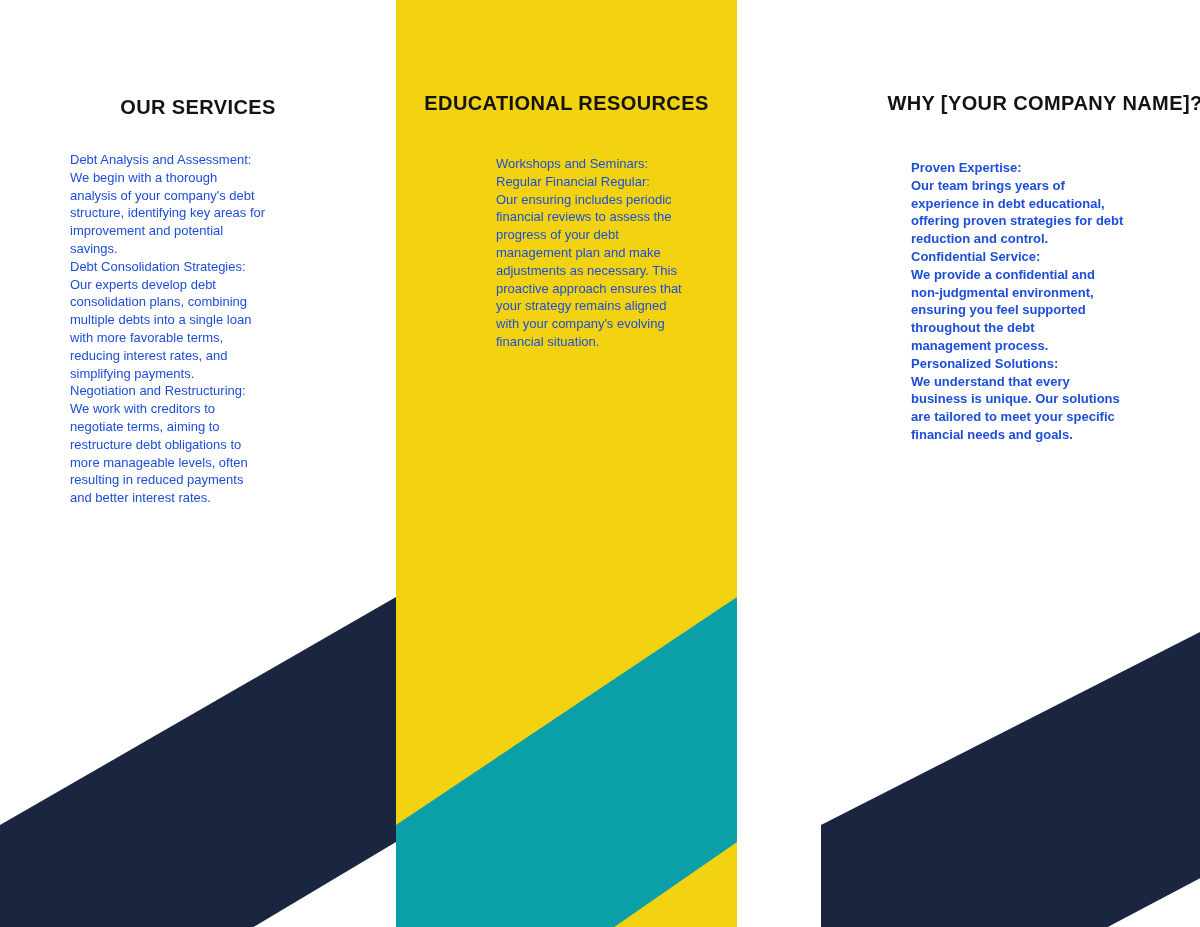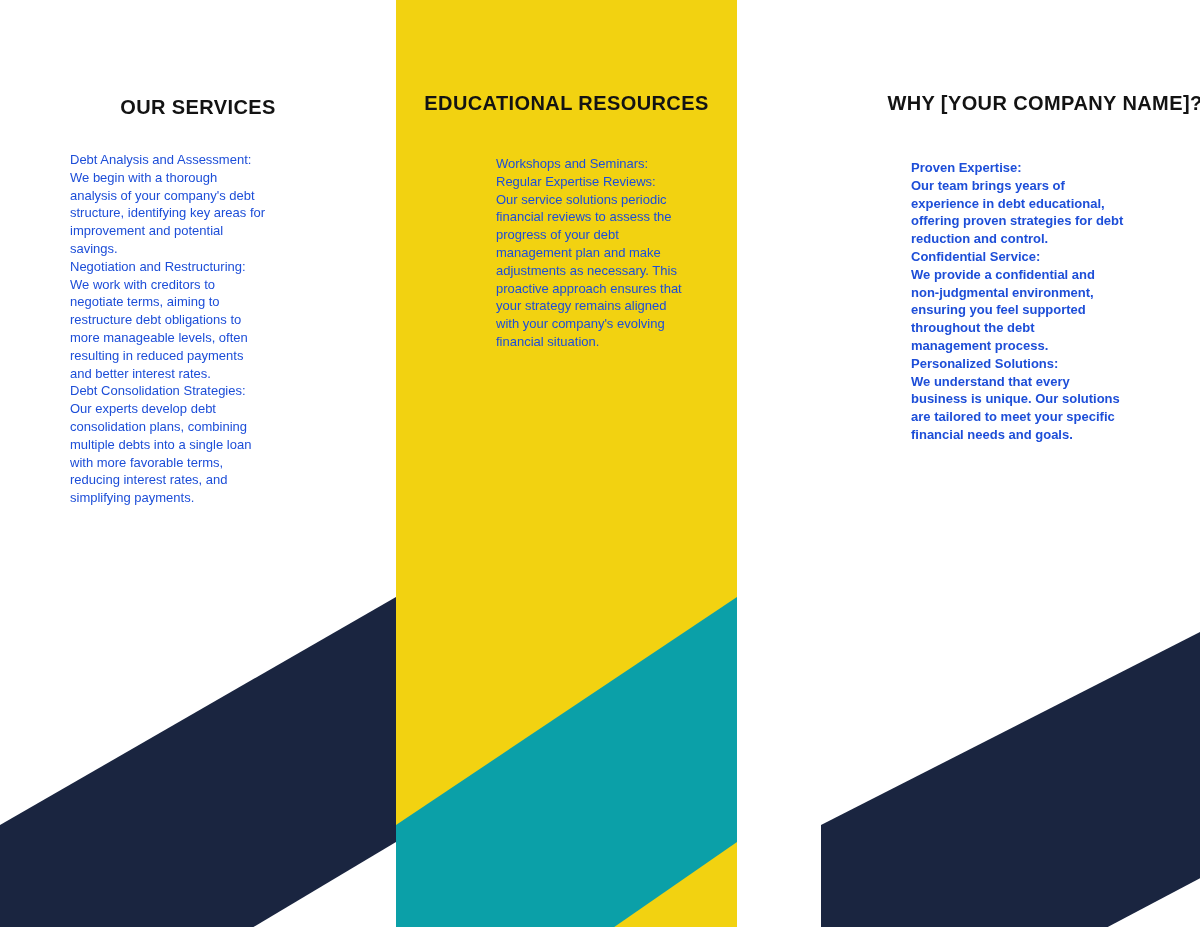--- a/index.html
+++ b/index.html
@@ -69,50 +69,50 @@
     <div class="panel-body">
       <div class="section">
         <div class="section-title">Debt Analysis and Assessment:</div>
         <div class="section-body">We begin with a thorough
 analysis of your company's debt
 structure, identifying key areas for
 improvement and potential
 savings.</div>
       </div>
       <div class="section">
+        <div class="section-title">Debt Consolidation Strategies:</div>
+        <div class="section-body">Our experts develop debt
+consolidation plans, combining
+multiple debts into a single loan
+with more favorable terms,
+reducing interest rates, and
+simplifying payments.</div>
+      </div>
+      <div class="section">
         <div class="section-title">Negotiation and Restructuring:</div>
         <div class="section-body">We work with creditors to
 negotiate terms, aiming to
 restructure debt obligations to
 more manageable levels, often
 resulting in reduced payments
 and better interest rates.</div>
-      </div>
-      <div class="section">
-        <div class="section-title">Debt Consolidation Strategies:</div>
-        <div class="section-body">Our experts develop debt
-consolidation plans, combining
-multiple debts into a single loan
-with more favorable terms,
-reducing interest rates, and
-simplifying payments.</div>
       </div>
     </div>
   </section>
 
   <section class="panel panel-mid">
     <div class="band band-teal"></div>
     <h2 class="panel-heading">EDUCATIONAL RESOURCES</h2>
     <div class="panel-body">
       <div class="section">
         <div class="section-title">Workshops and Seminars:</div>
       </div>
       <div class="section">
-        <div class="section-title">Regular Expertise Reviews:</div>
-        <div class="section-body">Our service solutions periodic
+        <div class="section-title">Regular Financial Regular:</div>
+        <div class="section-body">Our ensuring includes periodic
 financial reviews to assess the
 progress of your debt
 management plan and make
 adjustments as necessary. This
 proactive approach ensures that
 your strategy remains aligned
 with your company's evolving
 financial situation.</div>
       </div>
     </div>

